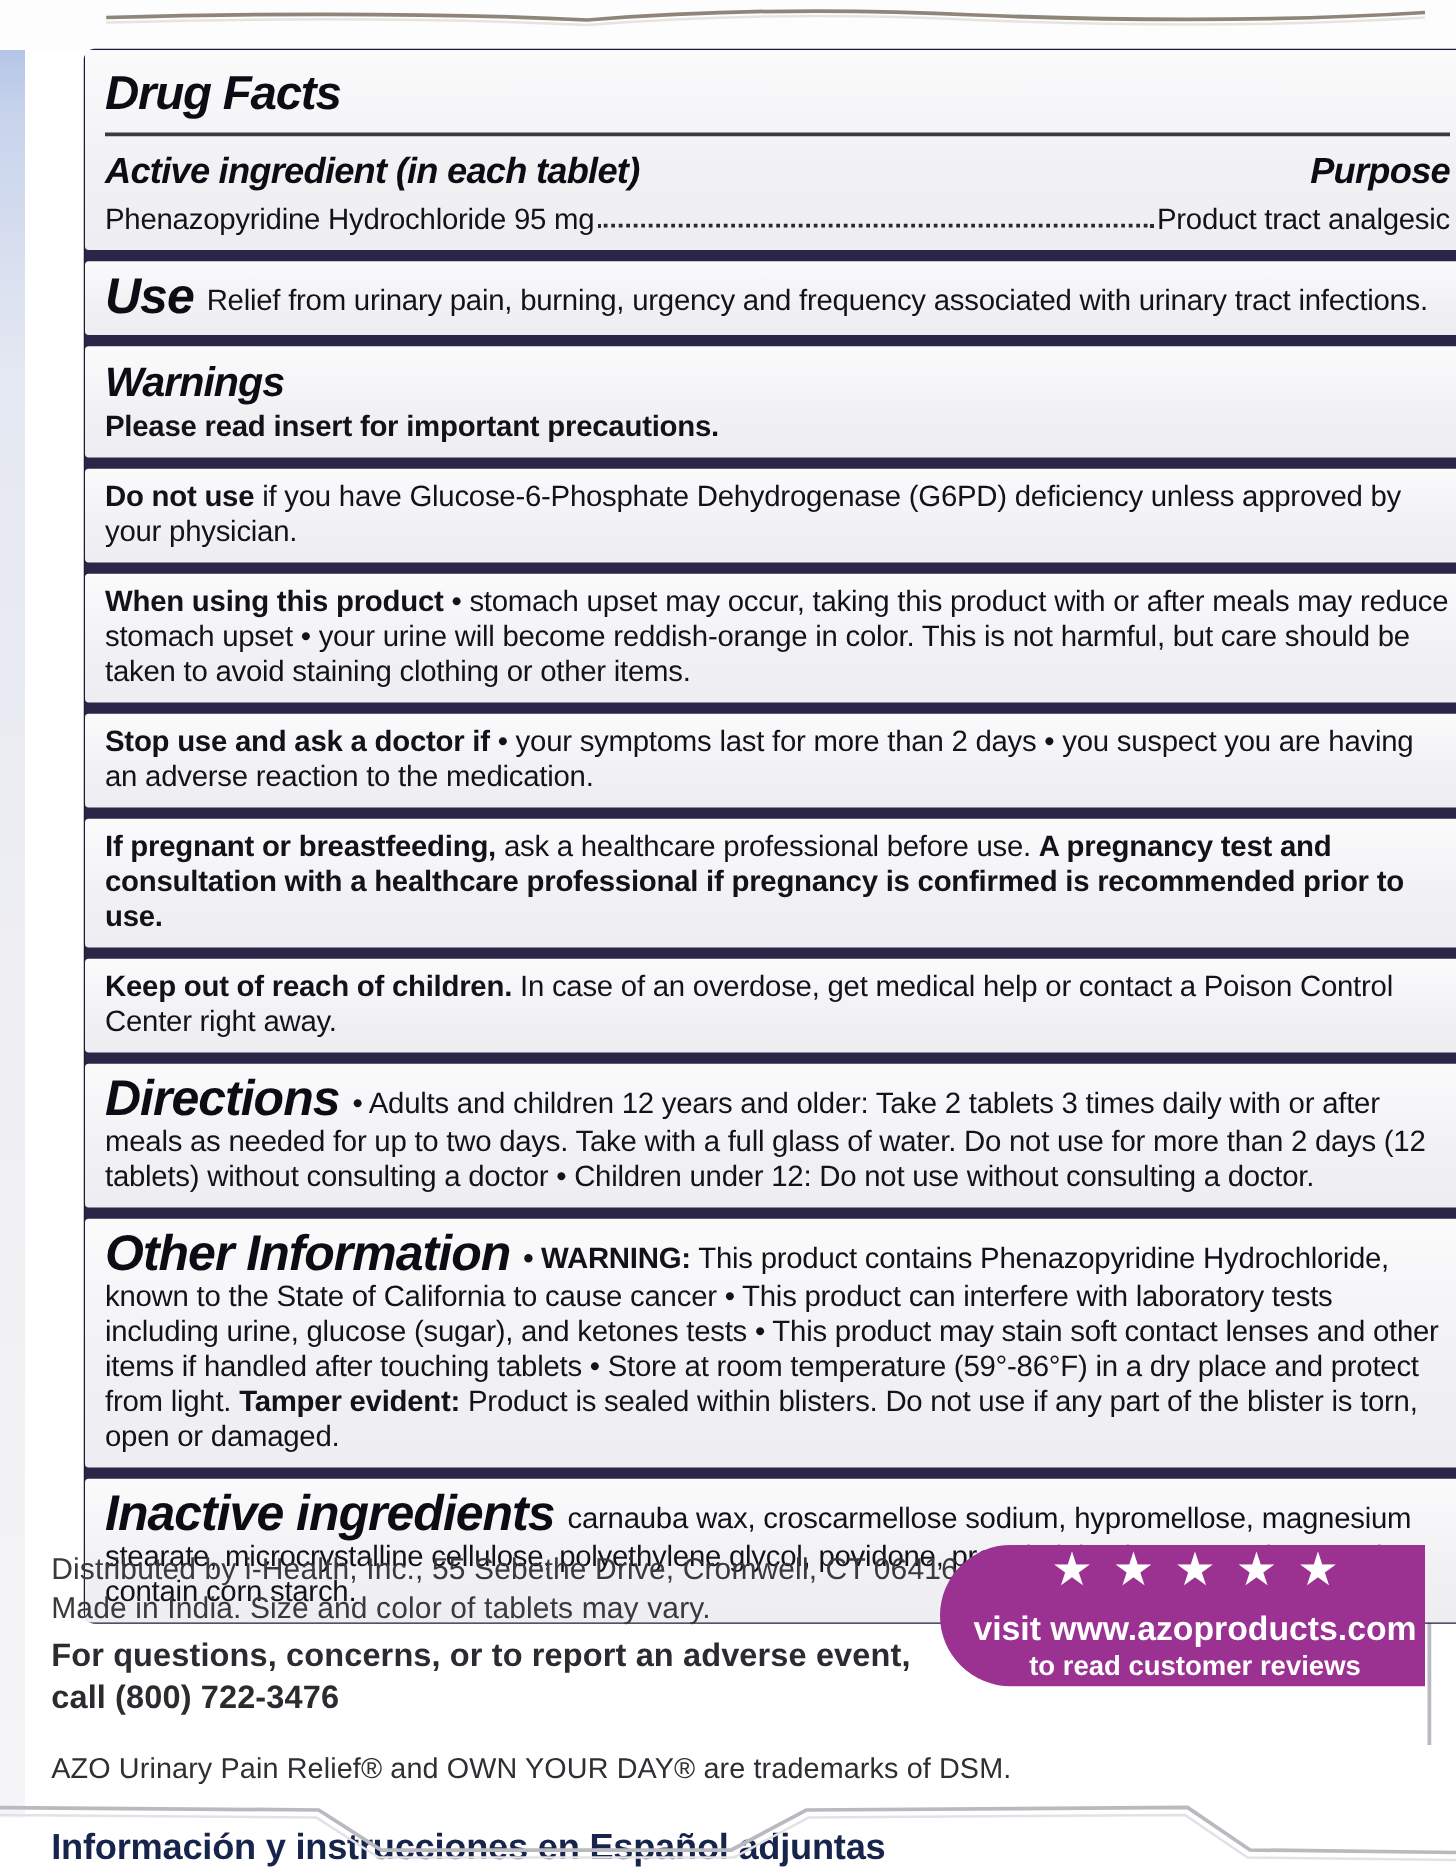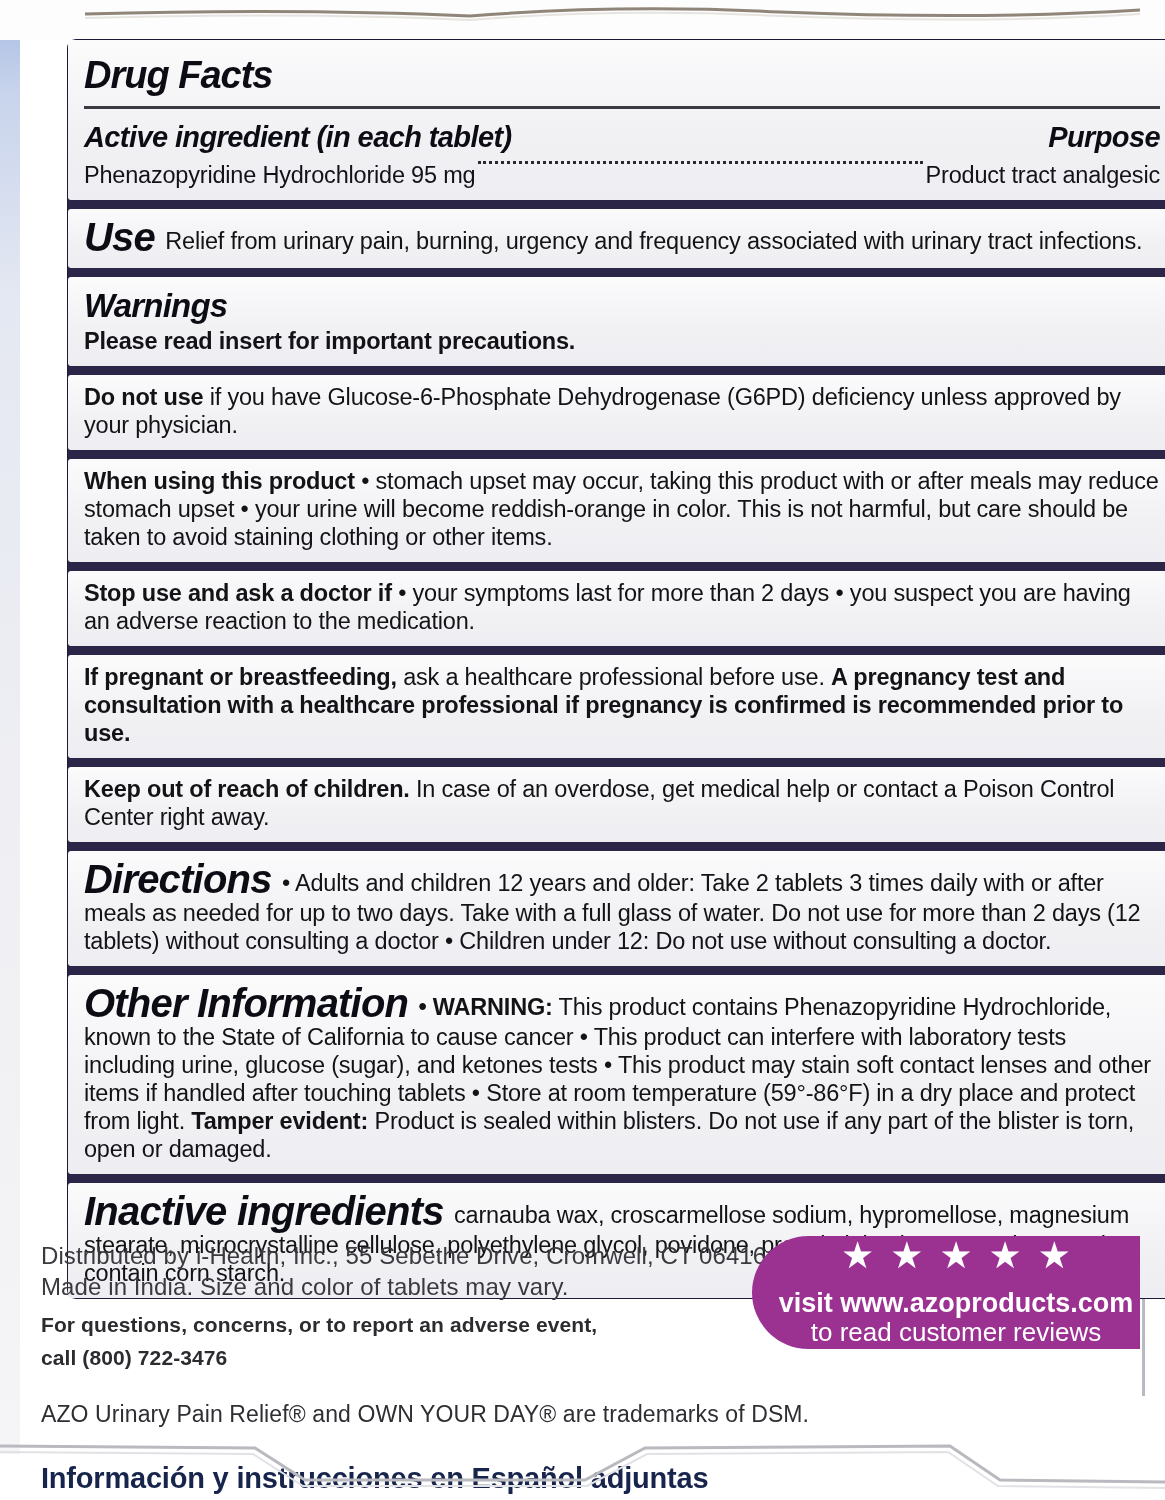--- a/index.html
+++ b/index.html
@@ -45,53 +45,53 @@
   .drug-facts-title {
     font-size: 38px; line-height: 46px; font-weight: bold; font-style: italic;
     letter-spacing: -1px; color: #0c0c14; padding-top: 4px;
   }
   .title-rule { border: none; border-top: 3px solid #3a3a40; margin: 8px 0 10px 0; }
   .ai-row { display: flex; justify-content: space-between; align-items: flex-end; }
   .sub-title {
     font-size: 29px; line-height: 36px; font-weight: bold; font-style: italic;
     letter-spacing: -0.6px; color: #0c0c14;
   }
-  .leader-row { display: flex; align-items: flex-start; margin-top: 6px; }
+  .leader-row { display: flex; align-items: flex-end; margin-top: 6px; }
   .leader-fill { flex: 1; border-bottom: 3px dotted #2a2a2e; margin: 0 3px 7px 3px; height: 1px; }
   .warnings-title {
     font-size: 33px; line-height: 42px; font-weight: bold; font-style: italic;
     letter-spacing: -0.8px; color: #0c0c14;
   }
   .inline-heading {
     font-size: 40px; font-weight: bold; font-style: italic;
     letter-spacing: -0.8px; color: #0c0c14; padding-right: 4px;
   }
   .first-line-tall { line-height: 28px; }
   .first-line-tall .inline-heading { line-height: 40px; vertical-align: -2px; }
 
   
   .footer { position: absolute; left: 27px; top: 1240px; width: 1108px; }
   .addr { font-size: 24px; line-height: 31px; color: #3a3a3e; padding-left: 14px; letter-spacing: 0.1px; }
-  .addr-strong { font-size: 21px; line-height: 33px; font-weight: bold; color: #2c2c30; padding-left: 14px; letter-spacing: 0.1px; }
+  .addr-strong { font-size: 26px; line-height: 33px; font-weight: bold; color: #2c2c30; padding-left: 14px; letter-spacing: 0.1px; }
   .trademark { font-size: 23px; color: #2e2e33; padding-left: 14px; margin-top: 27px; letter-spacing: 0.1px; }
   .spanish {
     font-size: 29px; font-weight: bold; color: #17244c;
     padding-left: 14px; margin-top: 34px; letter-spacing: -0.2px;
   }
   .badge {
     position: absolute; right: -5px; top: -4px; width: 388px; height: 113px;
     border-radius: 58px 0 0 58px;
     display: flex; flex-direction: column; justify-content: center; align-items: center;
     padding: 4px 10px 6px 30px;
   }
   .stars { color: #ffffff; font-size: 37px; line-height: 40px; letter-spacing: 16px; text-indent: 16px; white-space: nowrap; }
   .badge-line1 { color: #ffffff; font-size: 27px; line-height: 30px; margin-top: 12px; white-space: nowrap; }
   .badge-line1 .visit { font-weight: 600; }
   .badge-line1 .url { font-weight: 800; }
-  .badge-line2 { color: #ffffff; font-size: 26px; line-height: 29px; font-weight: 400; white-space: nowrap; }
+  .badge-line2 { color: #ffffff; font-size: 22px; line-height: 29px; font-weight: 700; white-space: nowrap; }
 
   .bottom-edge { position: absolute; left: 0; bottom: 0; width: 1165px; height: 72px; }
 </style>
 </head>
 <body>
 
 <div class="left-edge"></div>
 <div class="right-edge-line"></div>
 <div class="top-strip">
   <svg width="1165" height="40" viewBox="0 0 1165 40">

